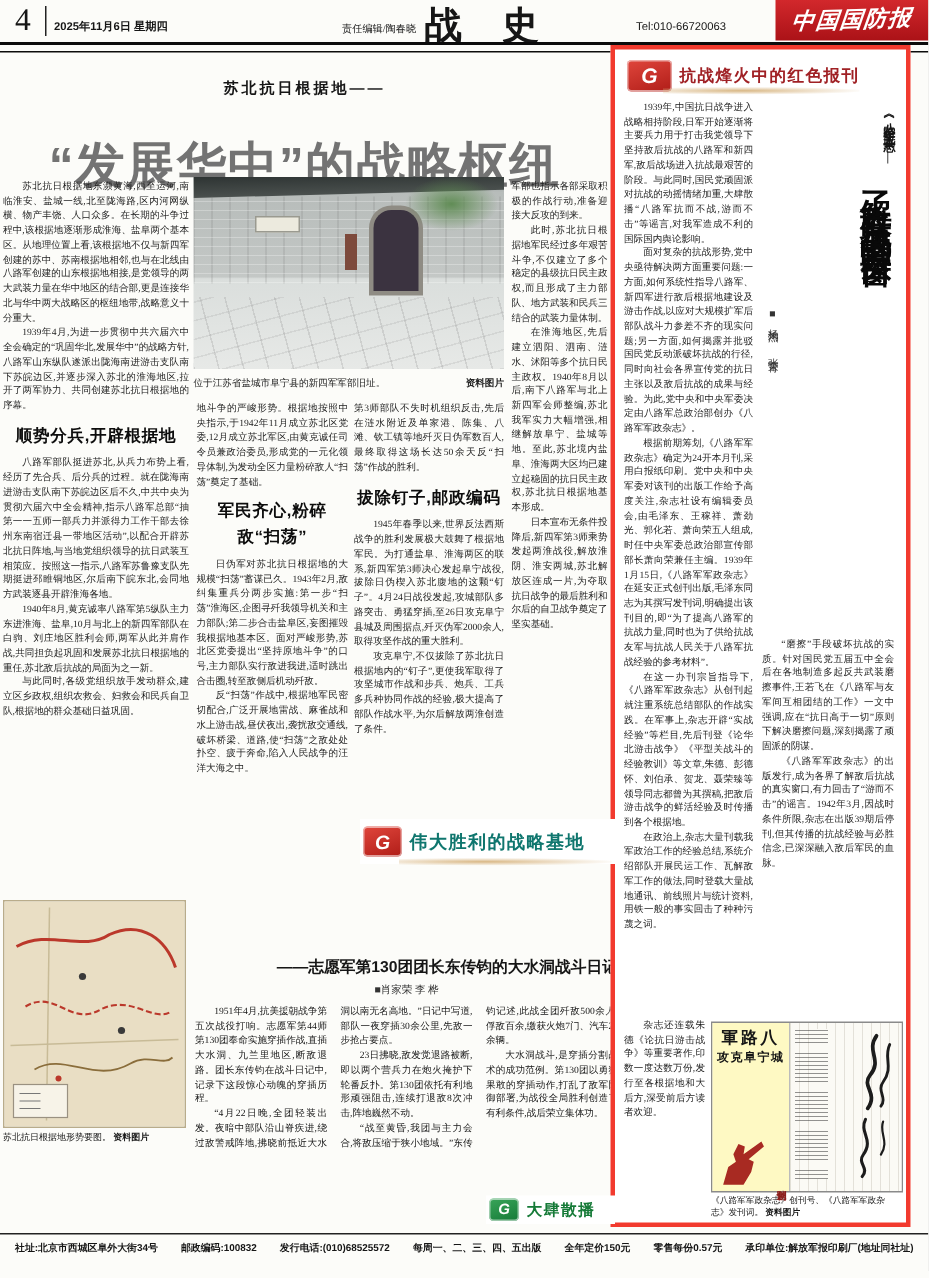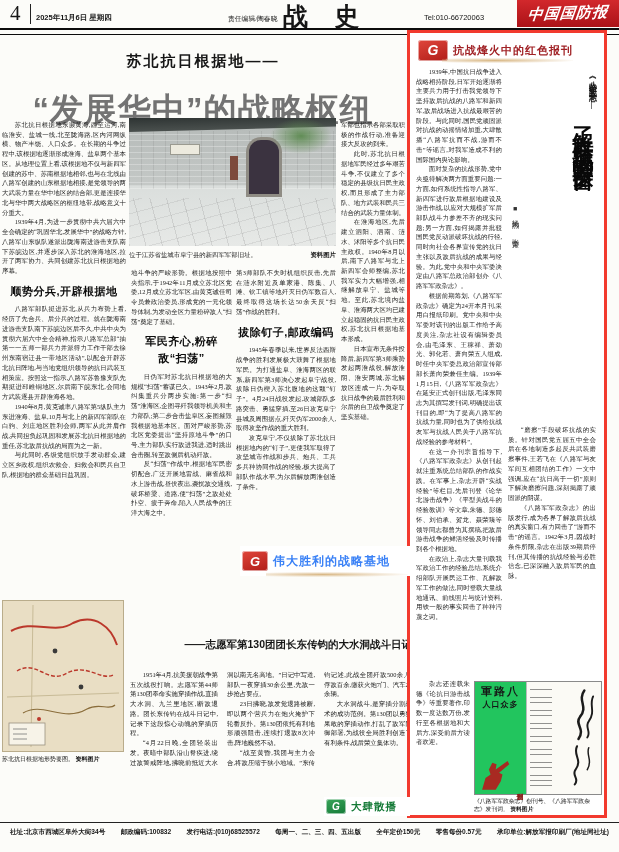--- a/index.html
+++ b/index.html
@@ -37,21 +37,21 @@
          box-shadow:inset 0 0 0 1px rgba(255,255,255,.55);}
   .glogo.red{background:linear-gradient(160deg,#e0463c,#b01d18);}
   .glogo.green{background:linear-gradient(160deg,#3aa55a,#157a37);}
   .badge{position:absolute;display:flex;align-items:center;gap:5px;background:#fff;z-index:4;}
   .badge .swoosh{position:absolute;left:26px;right:2px;bottom:-1px;height:5px;
                  background:radial-gradient(ellipse at 40% 50%,#d9b886 0%,rgba(217,184,134,0) 75%);}
   .badge .blabel{position:relative;font-weight:900;font-family:Liberation Mono, monospace;}
 
   
   .main-art{position:absolute;left:0;top:36px;width:406px;height:552px;}
-  .kicker{position:absolute;top:16px;left:0;width:100%;text-align:center;font-size:15px;font-weight:700;letter-spacing:2px;}
+  .kicker{position:absolute;top:16px;left:0;width:100%;text-align:center;font-size:10px;font-weight:700;letter-spacing:2px;}
   .main-head{position:absolute;top:30px;left:0;width:100%;text-align:center;
              font-size:33px;font-weight:900;letter-spacing:1px;color:#737373;}
   .main-byline{position:absolute;top:70px;left:0;width:100%;text-align:center;font-size:7.5px;color:#333;}
 
   .photo{position:absolute;left:129px;top:82px;width:207px;height:128px;overflow:hidden;
          background:linear-gradient(180deg,#8e9594 0%,#b7bcba 8%,#c4c8c6 52%,#dadedc 53%,#e7e9e7 100%);}
   .photo .roof{position:absolute;top:0;left:0;right:0;height:14px;
                background:linear-gradient(180deg,#2e3433,#4a504e);transform:skewY(-1.5deg);transform-origin:left;}
   .photo .bricks{position:absolute;top:13px;left:0;right:0;height:58px;
                  background:repeating-linear-gradient(0deg,rgba(255,255,255,.28) 0 1px,transparent 1px 6px),
@@ -67,21 +67,21 @@
                             repeating-linear-gradient(-15deg,rgba(150,150,150,.2) 0 1px,transparent 1px 12px);}
   .photo-cap{position:absolute;left:129px;top:215px;width:207px;}
 
   .colA{left:2px;top:84px;width:124px;height:464px;}
   .colB{left:131px;top:232px;width:101px;height:316px;}
   .colC{left:236px;top:232px;width:100px;height:316px;}
   .colD{left:341px;top:84px;width:64px;height:464px;}
 
   .victory-badge{left:240px;top:510px;width:166px;height:28px;padding:1px 2px;}
   .victory-badge .glogo{width:26px;height:20px;font-size:13px;}
-  .victory-badge .blabel{font-size:12px;color:#3b82f6;letter-spacing:1px;}
+  .victory-badge .blabel{font-size:12px;color:#0f766e;letter-spacing:1px;}
 
   
   .mapfig{position:absolute;left:2px;top:600px;width:122px;}
   .mapart{width:120px;height:150px;border:1px solid #b9ac8b;display:block;}
   .map-cap{margin-top:3px;width:120px;font-size:6px;line-height:1.5;text-align:justify;}
   .map-cap .credit{font-weight:700;}
 
   
   .bot-art{position:absolute;left:130px;top:592px;width:282px;height:228px;}
   .bot-head{position:absolute;top:8px;left:0;width:100%;text-align:center;
@@ -105,21 +105,21 @@
   .fcol1{left:6px;top:34px;width:86px;height:606px;}
   .fcol1b{left:6px;top:646px;width:54px;height:126px;}
   .fcol2{left:98px;top:392px;width:88px;height:246px;}
   .vhead{position:absolute;right:7px;top:38px;height:348px;writing-mode:vertical-rl;display:flex;}
   .vkicker{font-size:8px;letter-spacing:2px;font-weight:600;padding-top:2px;margin-left:5px;}
   .vtitle{font-family:"Liberation Sans","DejaVu Sans",sans-serif;font-size:21px;font-weight:900;
           letter-spacing:4.5px;color:#090909;}
   .vbyline{position:absolute;left:100px;top:172px;writing-mode:vertical-rl;font-size:7px;color:#333;letter-spacing:1px;}
   .imgbox{position:absolute;left:64px;top:648px;width:126px;height:112px;border:1px solid #8a8a8a;
           background:#fff;display:flex;z-index:5;}
-  .cover{width:52px;border-right:1px solid #bbb;background:#22c55e;position:relative;padding:2px;box-sizing:border-box;}
+  .cover{width:52px;border-right:1px solid #bbb;background:#fef9c3;position:relative;padding:2px;box-sizing:border-box;}
   .cover .t1{font-size:11px;font-weight:900;letter-spacing:2px;text-align:center;}
   .cover .t2{font-size:8px;font-weight:700;letter-spacing:1px;text-align:center;}
   .cover .edition{position:absolute;right:2px;bottom:6px;writing-mode:vertical-rl;font-size:6.5px;color:#8c1f1c;font-weight:700;}
   .cover svg{position:absolute;left:2px;bottom:2px;}
   .callig{flex:1;position:relative;background:
           repeating-linear-gradient(90deg,rgba(120,110,90,.18) 0 .5px,transparent .5px 6px),#fbfaf5;}
   .callig svg{position:absolute;right:2px;top:2px;}
   .fine-print{position:absolute;left:3px;top:4px;width:22px;height:100px;
           background:repeating-linear-gradient(0deg,rgba(60,60,60,.55) 0 .5px,transparent .5px 2.6px),
                      repeating-linear-gradient(90deg,transparent 0 4px,#fbfaf5 4px 5.5px);}
@@ -229,20 +229,21 @@
       <path d="M10 128 L24 128 M10 133 L24 133 M10 138 L24 138" stroke="#777" stroke-width="0.8"></path>
     </svg>
     <figcaption class="map-cap">
       <span>苏北抗日根据地形势要图。</span>
       <span class="credit">资料图片</span>
     </figcaption>
   </figure>
 
   <section class="bot-art">
     <div class="bot-sub">——志愿军第130团团长东传钧的大水洞战斗日记</div>
+    <div class="bot-byline">■肖家荣  李 桦</div>
     <div class="bot-cols">
         <p>1951年4月,抗美援朝战争第五次战役打响。志愿军第44师第130团奉命实施穿插作战,直插大水洞、九兰里地区,断敌退路。团长东传钧在战斗日记中,记录下这段惊心动魄的穿插历程。</p>
         <p>“4月22日晚,全团轻装出发。夜暗中部队沿山脊疾进,绕过敌警戒阵地,拂晓前抵近大水洞以南无名高地。”日记中写道,部队一夜穿插30余公里,先敌一步抢占要点。</p>
         <p>23日拂晓,敌发觉退路被断,即以两个营兵力在炮火掩护下轮番反扑。第130团依托有利地形顽强阻击,连续打退敌8次冲击,阵地巍然不动。</p>
         <p>“战至黄昏,我团与主力会合,将敌压缩于狭小地域。”东传钧记述,此战全团歼敌500余人,俘敌百余,缴获火炮7门、汽车20余辆。</p>
         <p>大水洞战斗,是穿插分割战术的成功范例。第130团以勇猛果敢的穿插动作,打乱了敌军防御部署,为战役全局胜利创造了有利条件,战后荣立集体功。</p>
       </div>
     <div class="badge link-badge">
       <span class="glogo green">G</span>
       <span class="blabel">大肆散播</span>
@@ -273,21 +274,21 @@
         <p>杂志还连载朱德《论抗日游击战争》等重要著作,印数一度达数万份,发行至各根据地和大后方,深受前后方读者欢迎。</p>
       </div>
     <div class="txt fcol2">
         <p>“磨擦”手段破坏抗战的实质。针对国民党五届五中全会后在各地制造多起反共武装磨擦事件,王若飞在《八路军与友军间互相团结的工作》一文中强调,应在“抗日高于一切”原则下解决磨擦问题,深刻揭露了顽固派的阴谋。</p>
         <p>《八路军军政杂志》的出版发行,成为各界了解敌后抗战的真实窗口,有力回击了“游而不击”的谣言。1942年3月,因战时条件所限,杂志在出版39期后停刊,但其传播的抗战经验与必胜信念,已深深融入敌后军民的血脉。</p>
       </div>
 
     <div class="imgbox">
       <div class="cover">
         <div class="t1">軍路八</div>
-        <div class="t2">人口众多</div>
+        <div class="t2">攻克阜宁城</div>
         <div class="edition">創刊號</div>
         <svg width="34" height="40" viewBox="0 0 40 46">
           <path d="M6 44 L10 30 L16 26 L14 20 L18 12 L23 14 L22 20 L36 10 L38 14 L26 24 L30 26 L28 34 L22 44 Z" fill="#a82a22"></path>
         </svg>
       </div>
       <div class="callig">
         <div class="fine-print"></div>
         <svg width="44" height="104" viewBox="0 0 60 140">
           <path d="M40 8 C30 22 46 30 34 44 C26 54 42 60 32 74" stroke="#1c1c1c" stroke-width="3.4" fill="none" stroke-linecap="round"></path>
           <path d="M52 16 C46 28 56 36 46 50 C40 58 50 64 44 72" stroke="#1c1c1c" stroke-width="2.6" fill="none" stroke-linecap="round"></path>

